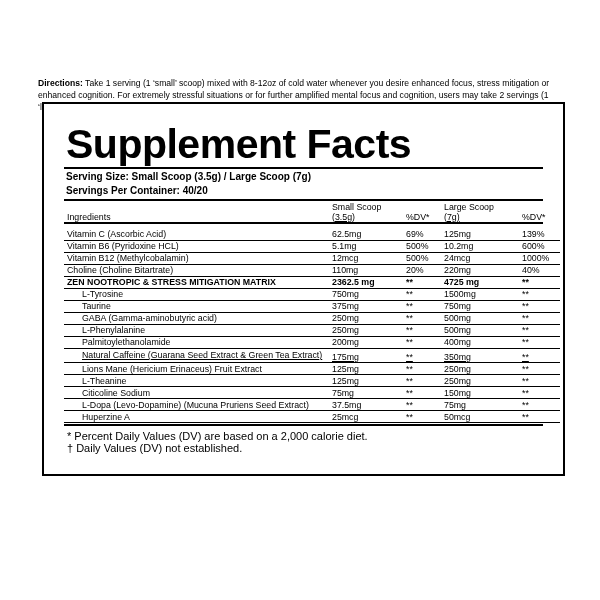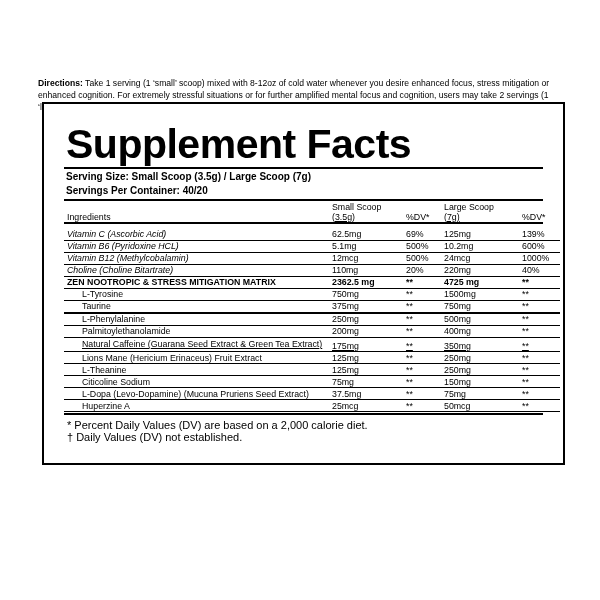--- a/index.html
+++ b/index.html
@@ -87,21 +87,21 @@
   thead .hdr td {
     font-size: 8.8px;
     font-weight: normal;
     vertical-align: bottom;
     padding-bottom: 0px;
   }
   .hdr-sub {
     font-size: 8.8px;
     text-decoration: underline;
   }
-  .row-ital .col-name { font-style: italic; }
+  .row-ital .col-name { }
   .row-bold td { font-weight: bold; }
   .indent1 { padding-left: 18px !important; }
   .wrap-cell { white-space: normal; line-height: 11.6px; }
   .footnotes {
     font-size: 11px;
     line-height: 12.2px;
     padding: 4px 0 0 3px;
   }
   .spacer-row td { height: 4px; padding: 0; }
   .tall-row td { height: 12.6px; text-decoration: underline; }
@@ -222,20 +222,27 @@
               <td class="col-name indent1">Taurine</td>
               <td class="col-small">375mg</td>
               <td class="col-dv1">**</td>
               <td class="col-large">750mg</td>
               <td class="col-dv2">**</td>
             </tr>
             <tr>
               <td colspan="5" style="padding: 0px; border-bottom: 1px solid rgb(0, 0, 0); height: 0px;"></td>
             </tr>
             <tr>
+              <td class="col-name indent1">GABA (Gamma-aminobutyric acid)</td>
+              <td class="col-small">250mg</td>
+              <td class="col-dv1">**</td>
+              <td class="col-large">500mg</td>
+              <td class="col-dv2">**</td>
+            </tr>
+            <tr>
               <td colspan="5" style="padding: 0px; border-bottom: 1px solid rgb(0, 0, 0); height: 0px;"></td>
             </tr>
             <tr>
               <td class="col-name indent1">L-Phenylalanine</td>
               <td class="col-small">250mg</td>
               <td class="col-dv1">**</td>
               <td class="col-large">500mg</td>
               <td class="col-dv2">**</td>
             </tr>
             <tr>

